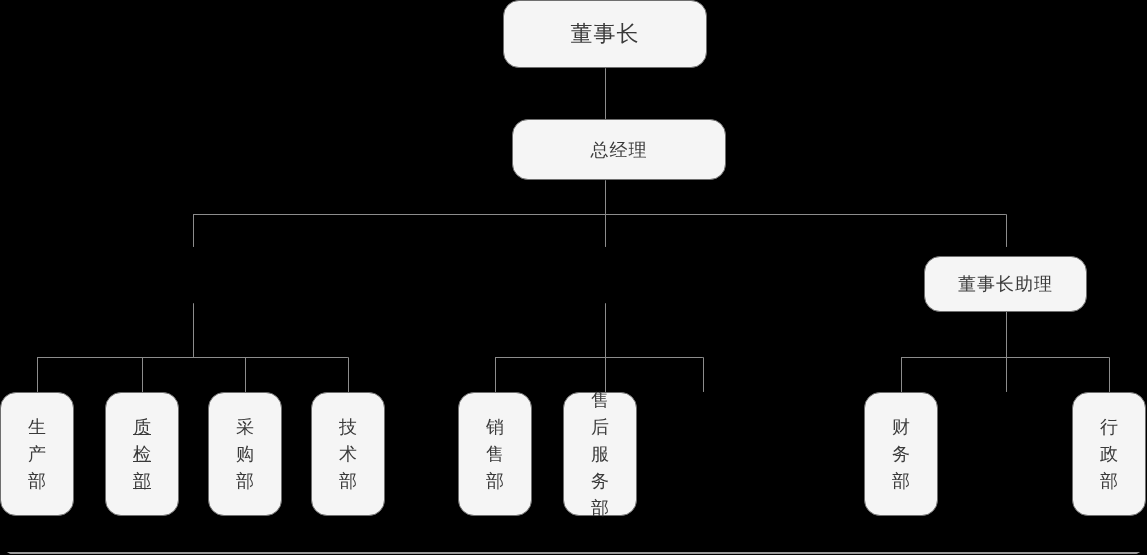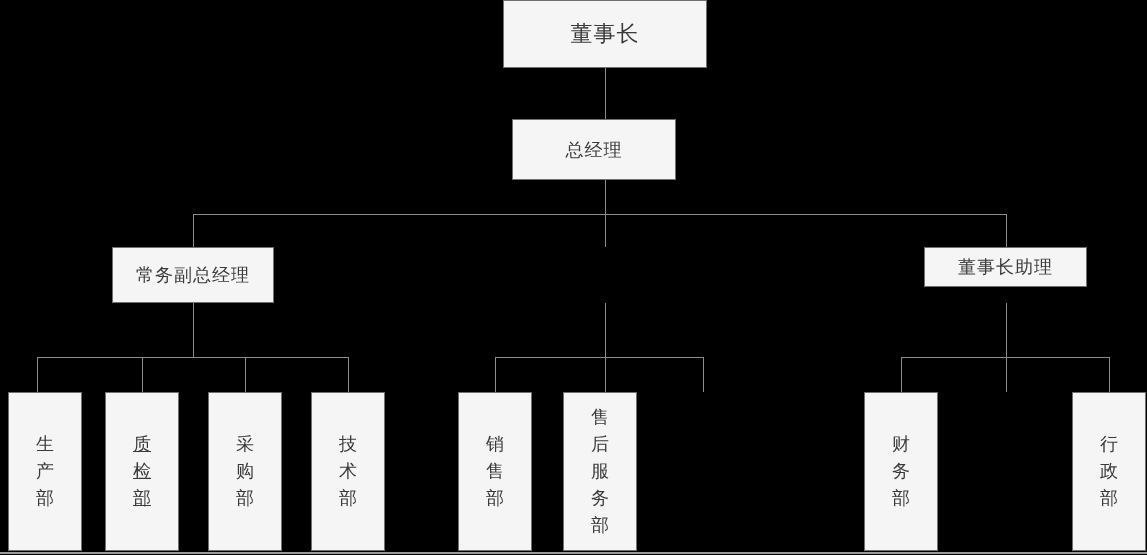--- a/index.html
+++ b/index.html
@@ -3,21 +3,21 @@
 <meta charset="utf-8">
 <style>
   :root {
     --background: #000000;
     --box-fill: #f5f5f5;
     --box-border: #6f6f6f;
     --node-text: #3a3a3a;
     --line: #8c8c8c;
     --bottom-line: #9a9a9a;
   }
-  * { margin: 0; padding: 0; box-sizing: border-box; }
+  * { margin: 0; padding: 0; box-sizing: border-box; border-radius: 16px; }
   html, body {
     width: 1147px; height: 555px;
     background: var(--background);
     font-family: "Liberation Sans", "DejaVu Sans", sans-serif;
     overflow: hidden;
   }
   .stage {
     position: relative;
     width: 1147px; height: 555px;
     background: var(--background);
@@ -28,21 +28,21 @@
     border: 1px solid var(--box-border);
     color: var(--node-text);
     display: flex;
     align-items: center;
     justify-content: center;
     text-align: center;
   }
   .node .lbl { letter-spacing: 1px; white-space: nowrap; }
   .node.chairman { font-size: 22px; }
   .node.mgr { font-size: 18px; }
-  .node.dept { width: 74px; top: 392px; height: 159px; font-size: 18px; }
+  .node.dept { width: 74px; top: 392px; height: 124px; font-size: 18px; }
   .node.dept .vlbl {
     display: block;
     width: 1.15em;
     line-height: 27px;
     word-break: break-all;
     text-align: center;
     letter-spacing: 0;
   }
   .hline, .vline { position: absolute; background: var(--line); }
   .hline { height: 1px; }
@@ -79,32 +79,29 @@
 
   <div class="vline" style="left:1006px; top:303px; height:89px;"></div>
   <div class="hline" style="left:901px;  top:357px; width:208px;"></div>
   <div class="vline" style="left:901px;  top:357px; height:35px;"></div>
   <div class="vline" style="left:1109px; top:357px; height:35px;"></div>
 
   <div class="node chairman" style="left:503px; top:0; width:204px; height:68px;">
     <span class="lbl">董事长</span>
   </div>
 
-  <div class="node mgr" style="left:512px; top:119px; width:164px; height:61px;">
+  <div class="node mgr" style="left:512px; top:119px; width:214px; height:61px;">
     <span class="lbl">总经理</span>
   </div>
 
-  <div class="node mgr" style="left:112px; top:247px; width:162px; height:56px;">
-    <span class="lbl">常务副总经理</span>
-  </div>
-  <div class="node mgr" style="left:924px; top:247px; width:163px; height:40px;">
+  <div class="node mgr" style="left:924px; top:256px; width:163px; height:56px;">
     <span class="lbl">董事长助理</span>
   </div>
 
-  <div class="node dept" style="left:8px;">
+  <div class="node dept" style="left:0px;">
     <span class="vlbl">生产部</span>
   </div>
   <div class="node dept" style="left:105px;text-decoration:underline;">
     <span class="vlbl">质检部</span>
   </div>
   <div class="node dept" style="left:208px;">
     <span class="vlbl">采购部</span>
   </div>
   <div class="node dept" style="left:311px;">
     <span class="vlbl">技术部</span>

